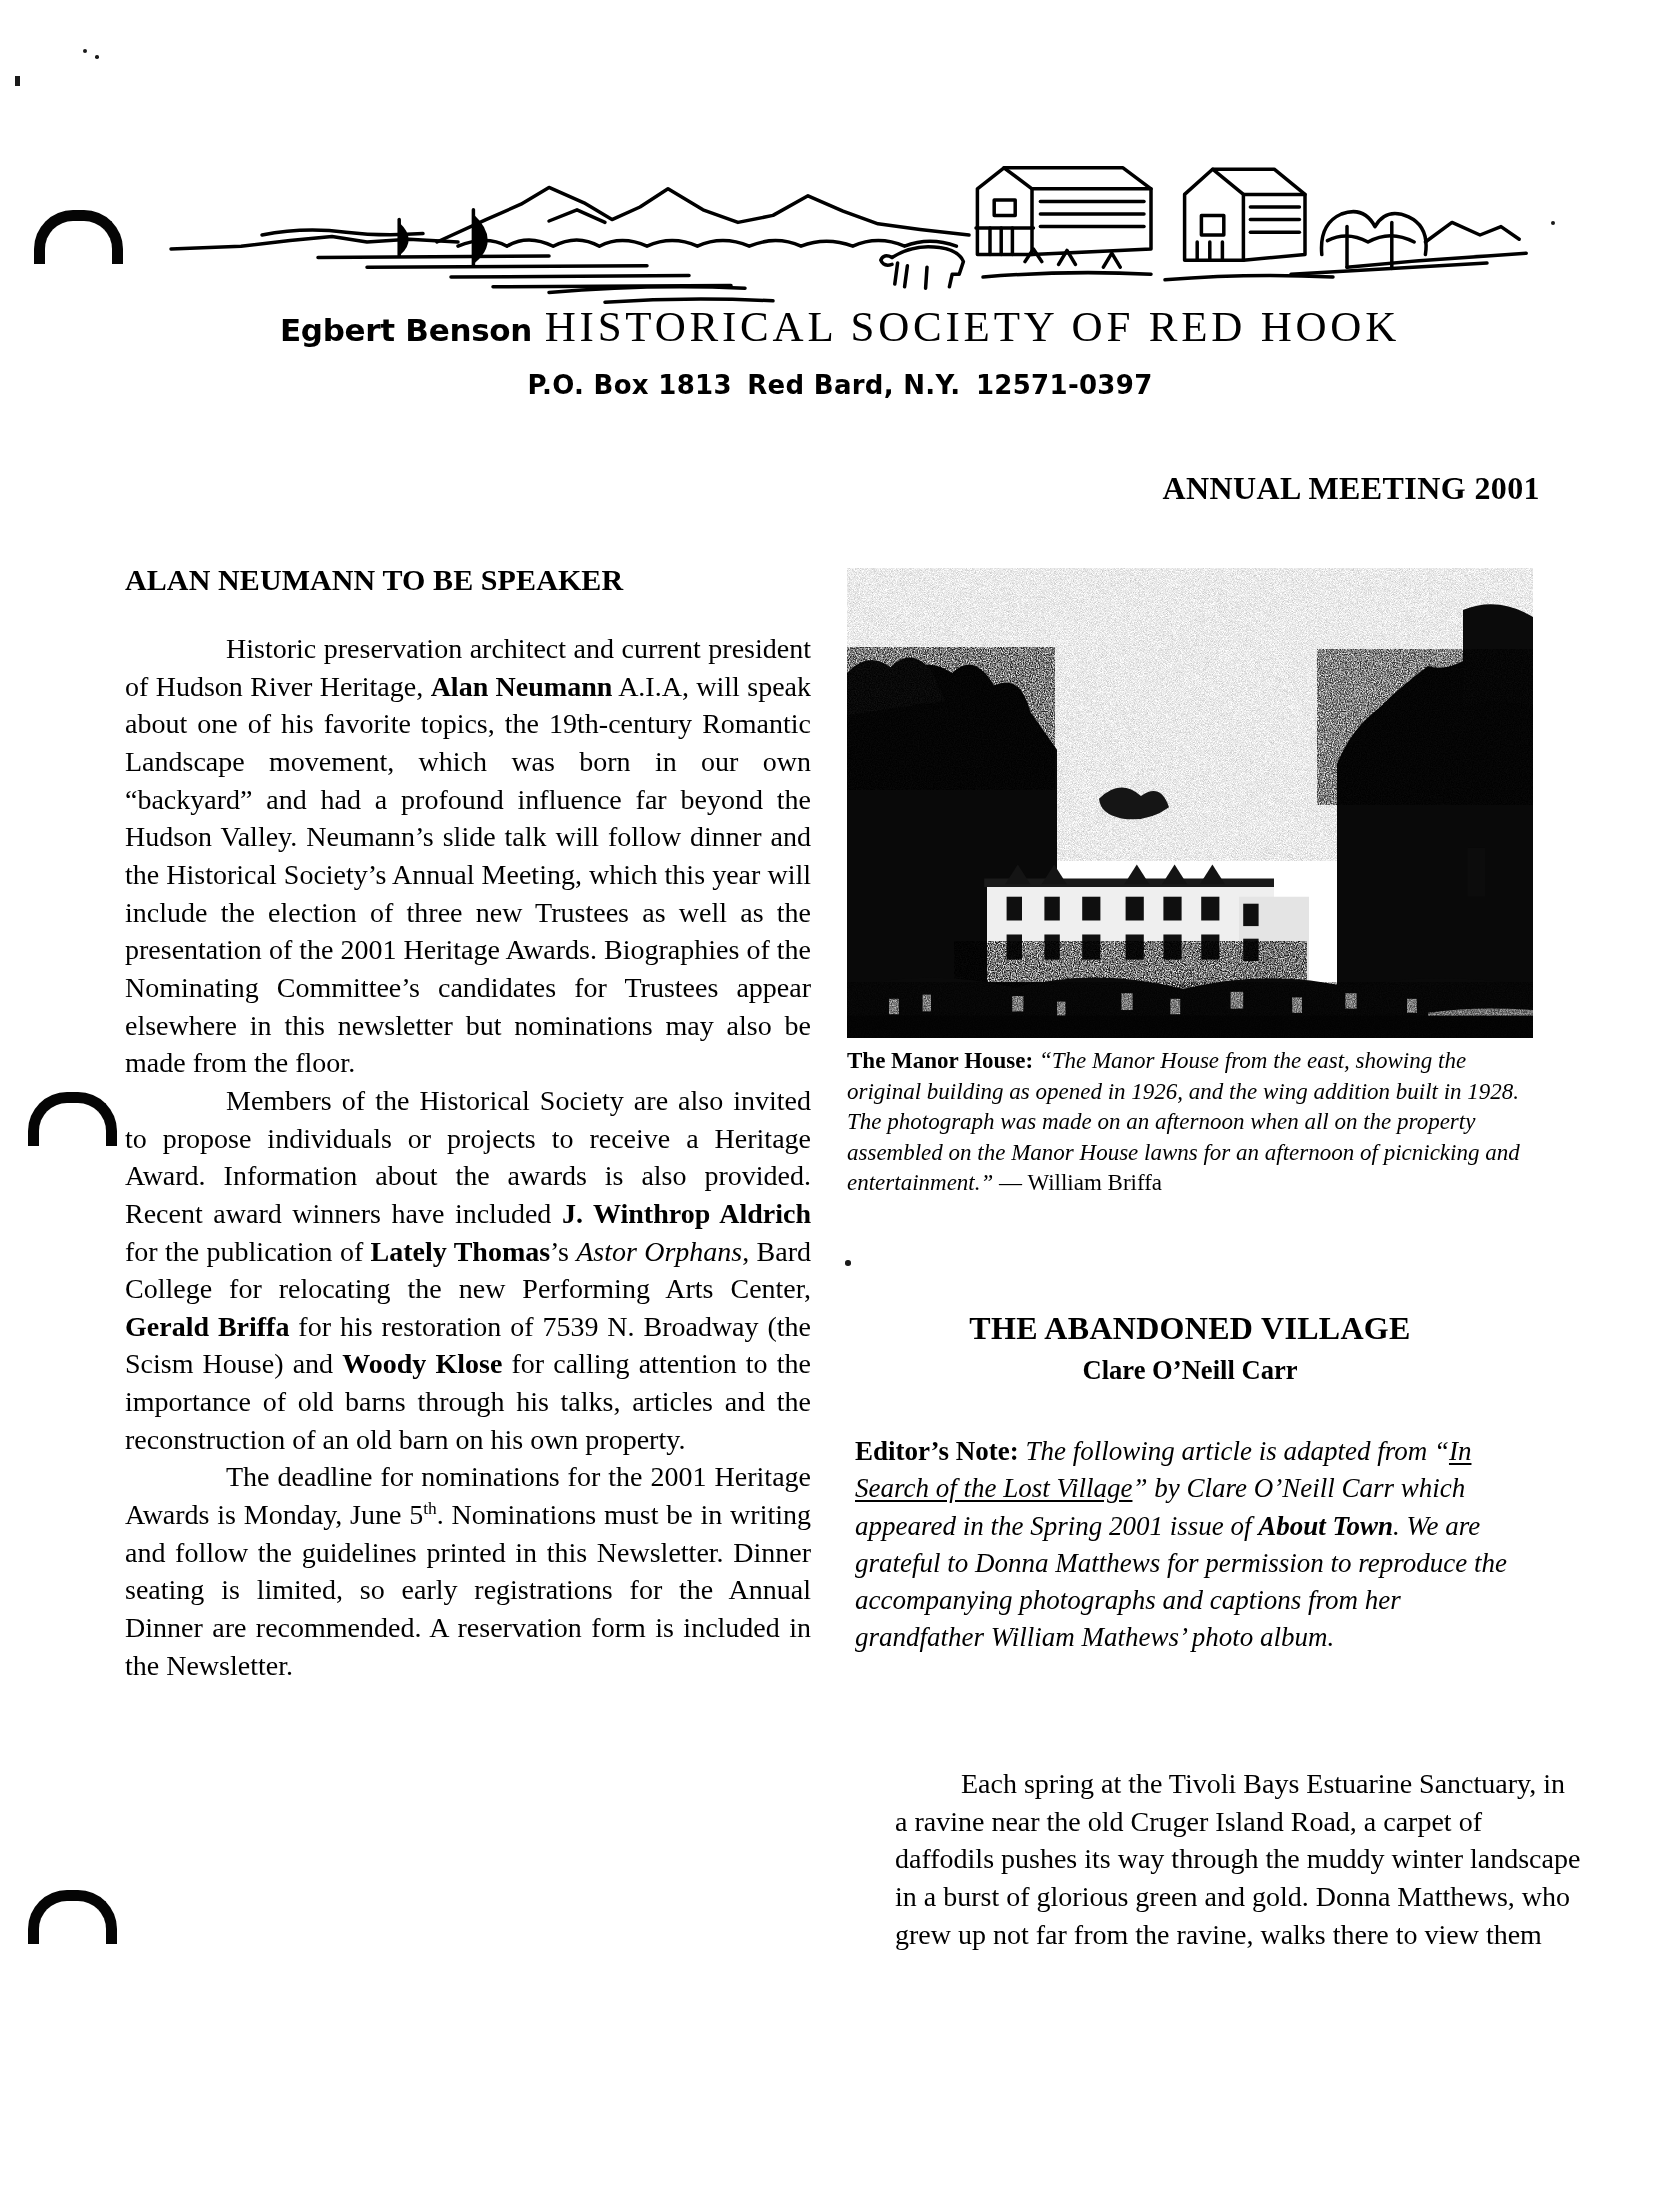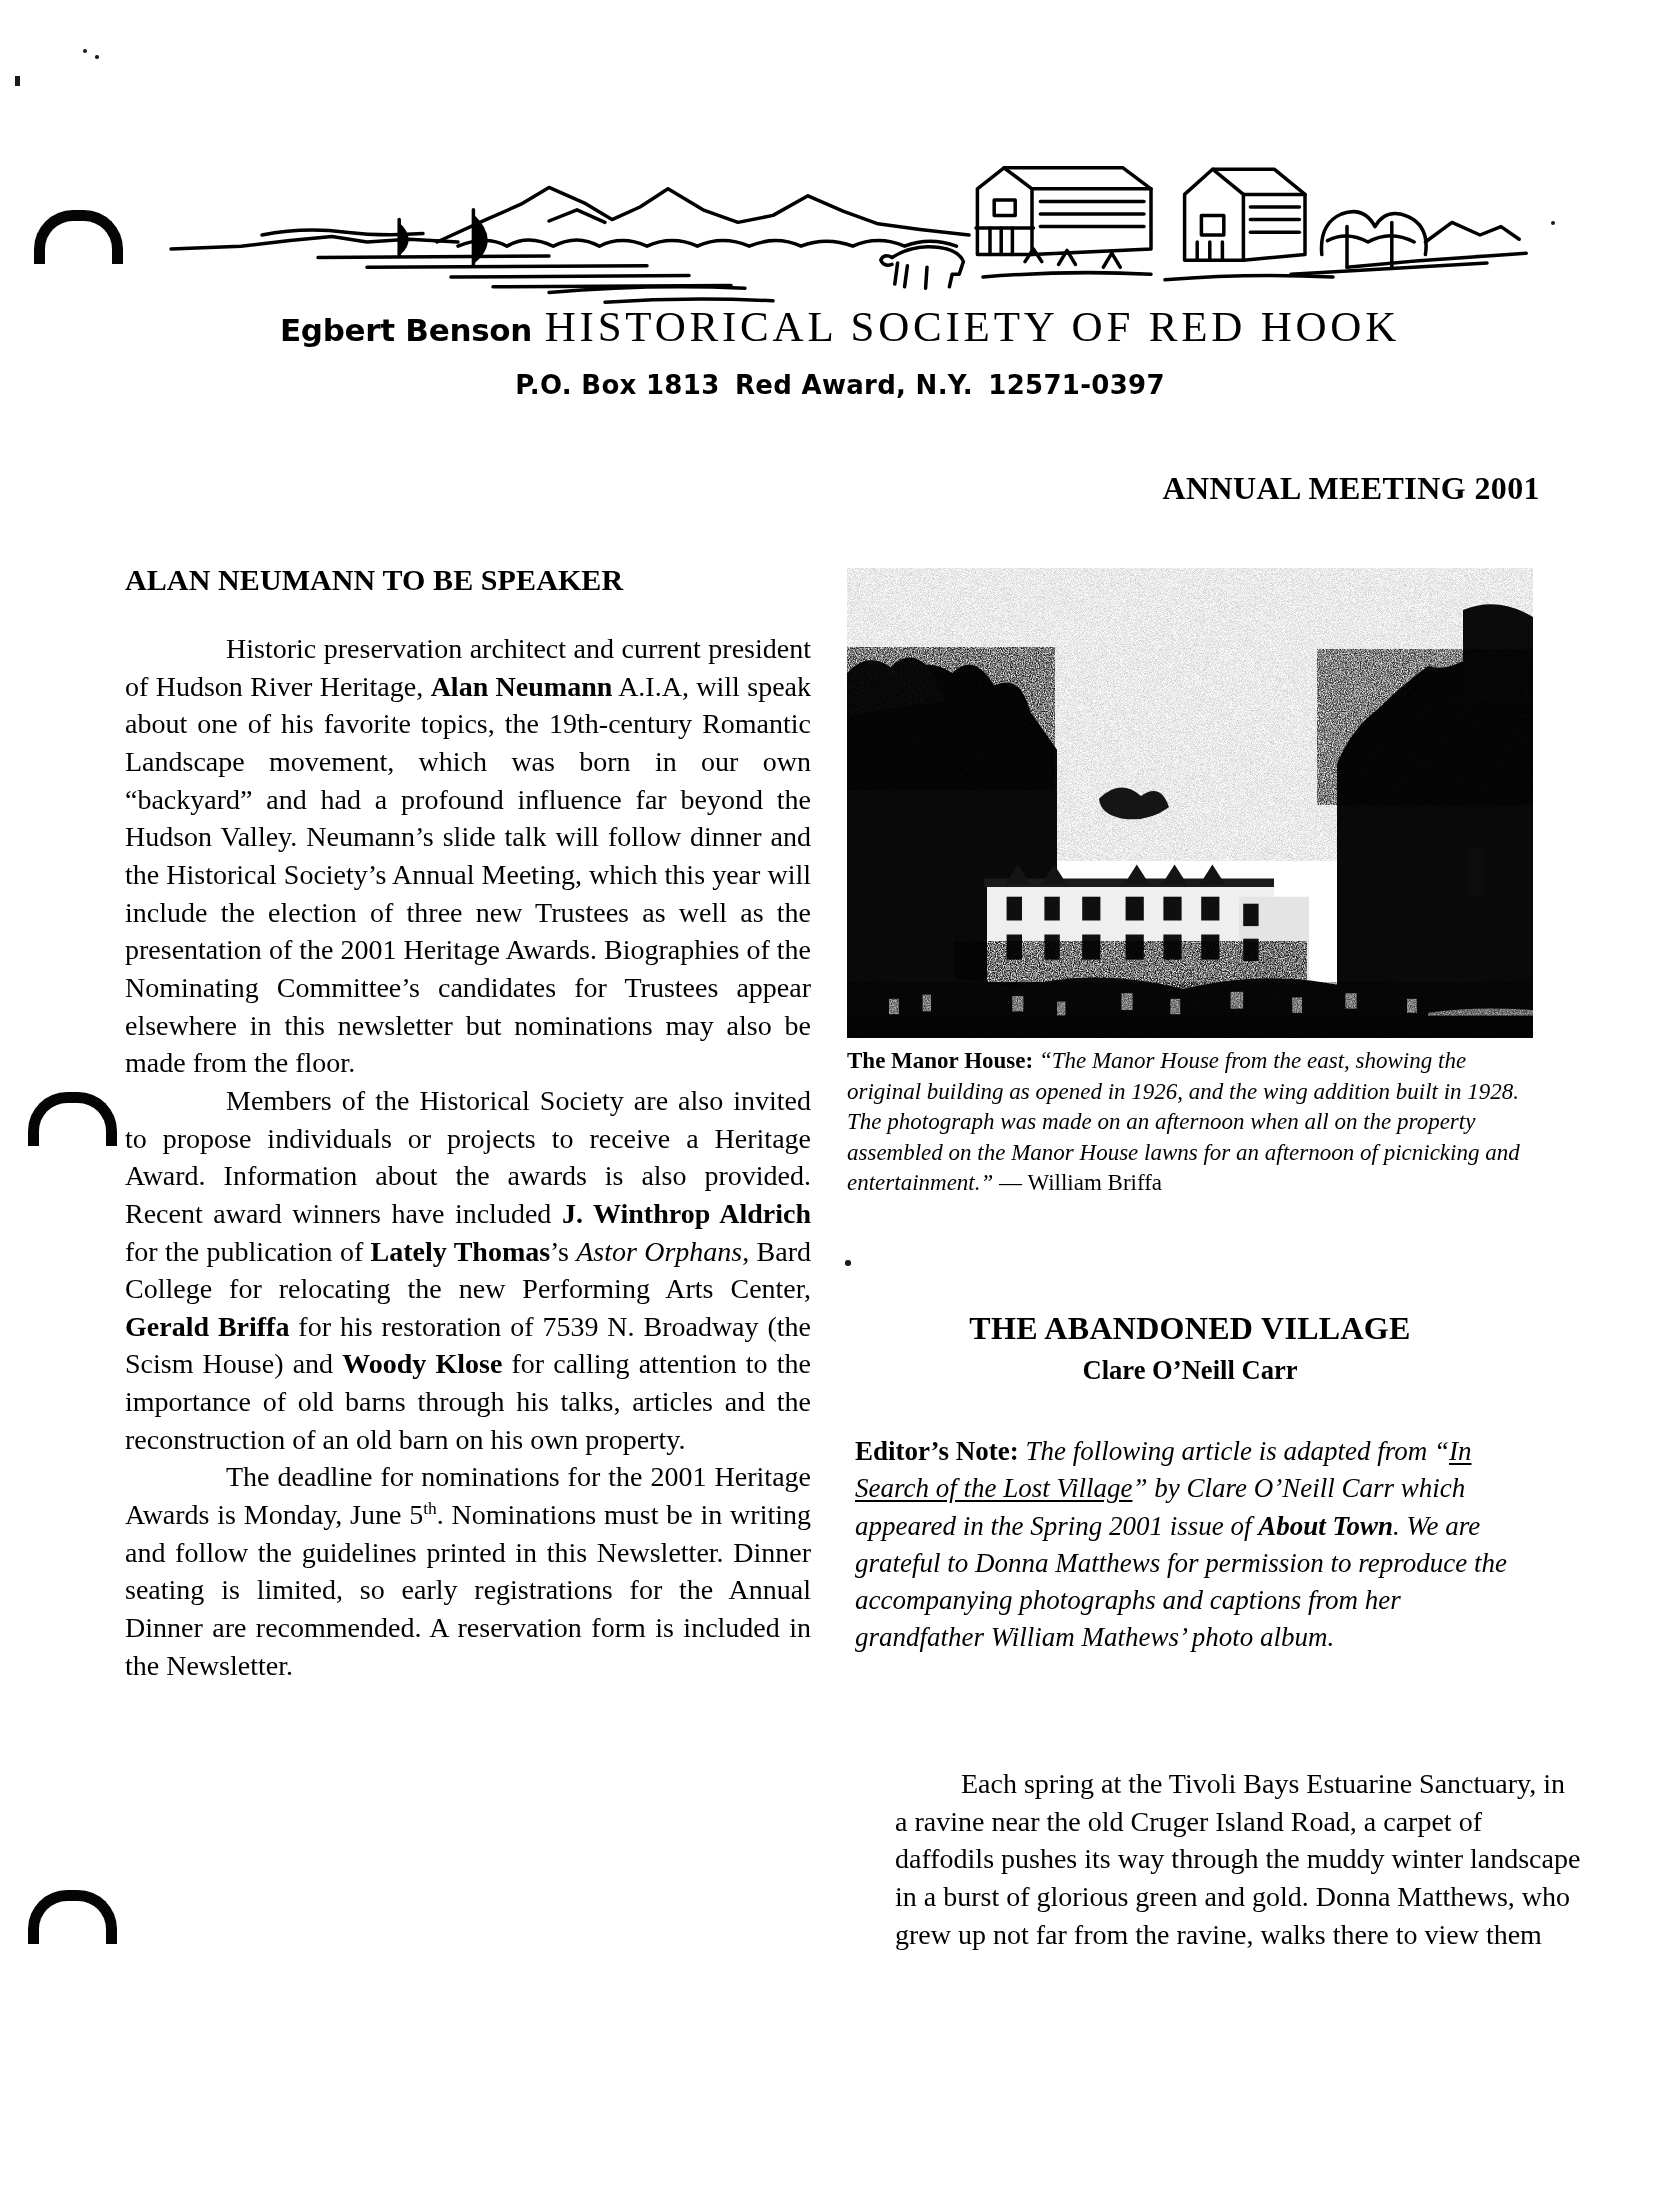--- a/index.html
+++ b/index.html
@@ -209,21 +209,21 @@
           <path d="M1352 186 L1364 166 L1376 186"></path>
         </g>
       </svg>
     </div>
 
     <div class="society-line">
       <span class="soc-egbert">Egbert Benson</span><span class="soc-main">HISTORICAL SOCIETY OF RED HOOK</span>
     </div>
 
     <div class="address-line">
-      <span>P.O. Box 1813</span><span class="gap"></span><span>Red Award, N.Y.</span><span class="gap"></span><span>12571-0397</span>
+      <span>P.O. Box 1813</span><span class="gap"></span><span>Red Bard, N.Y.</span><span class="gap"></span><span>12571-0397</span>
     </div>
   </div>
 
   <div class="issue-title">ANNUAL MEETING 2001</div>
 
   <div class="col-left">
 
     <h1 class="headline">
       <span>ALAN NEUMANN TO BE SPEAKER</span>
     </h1>

